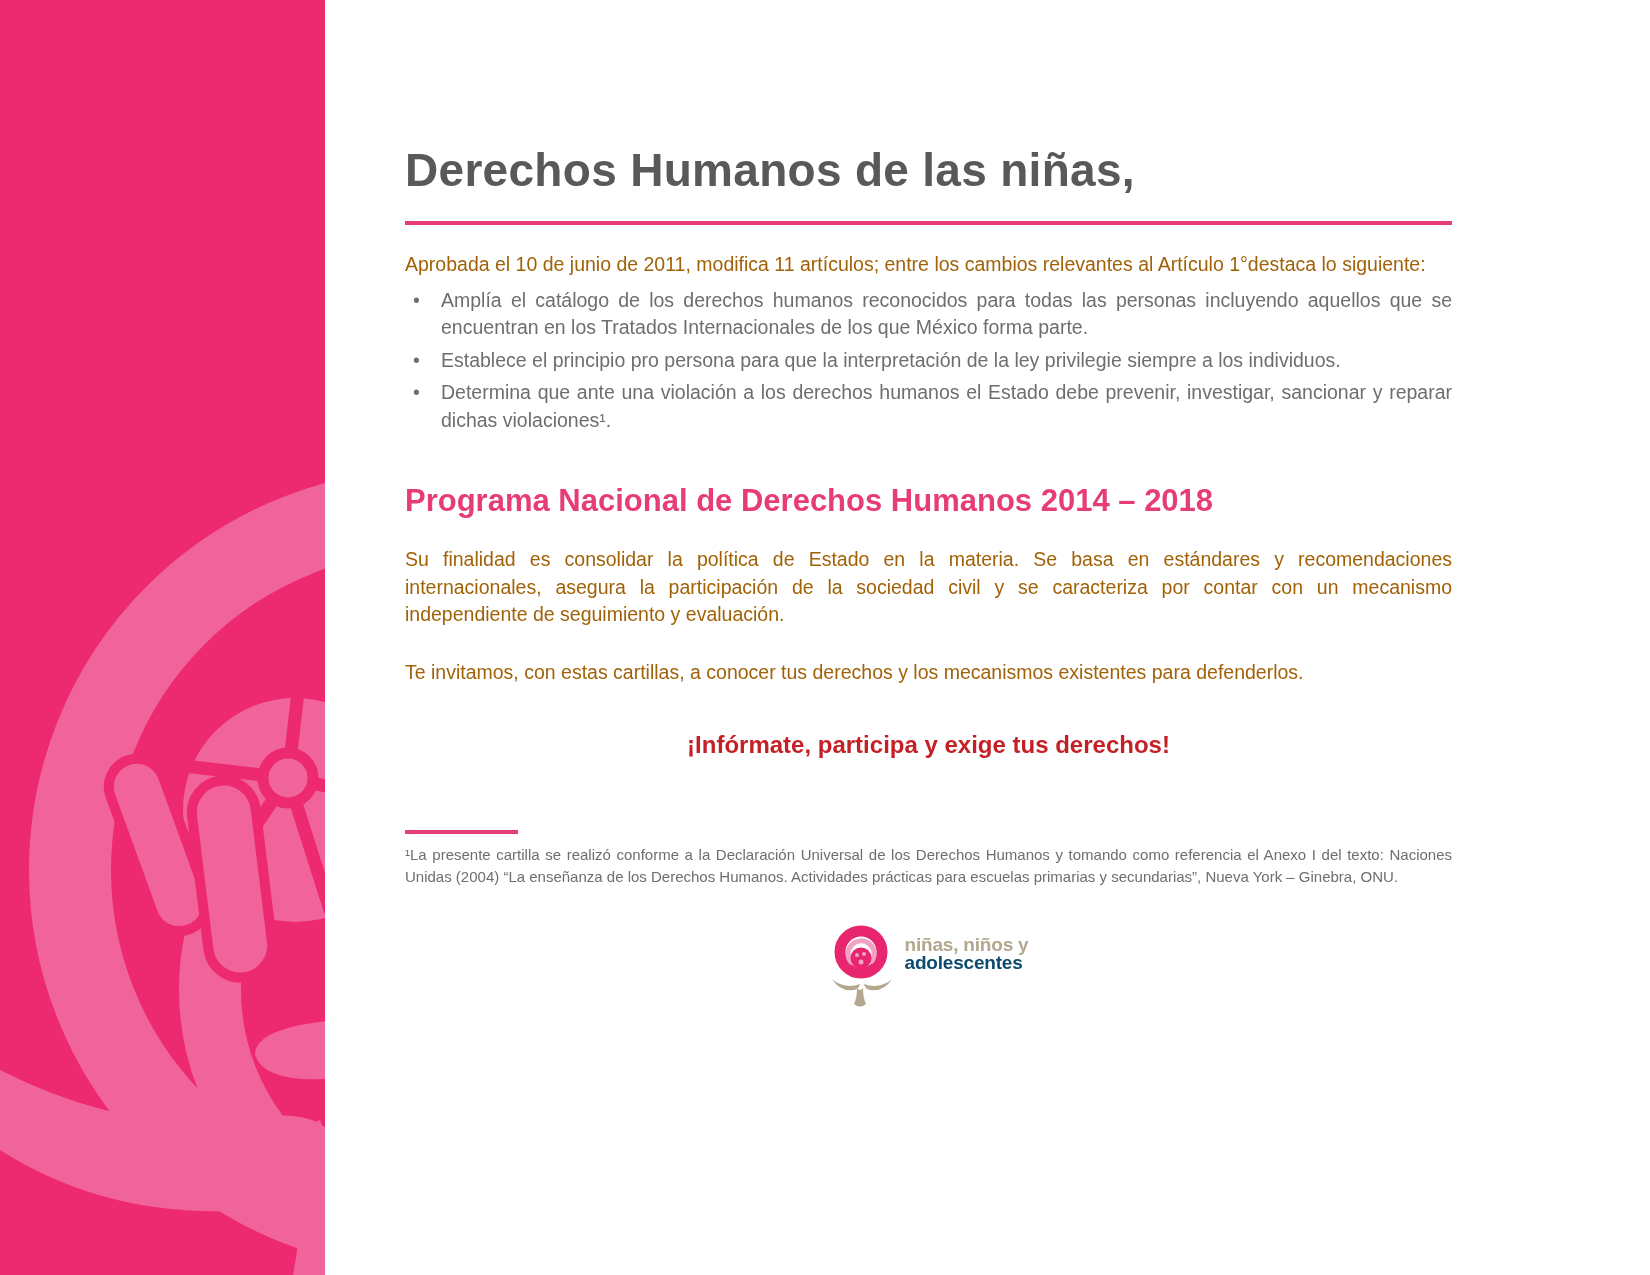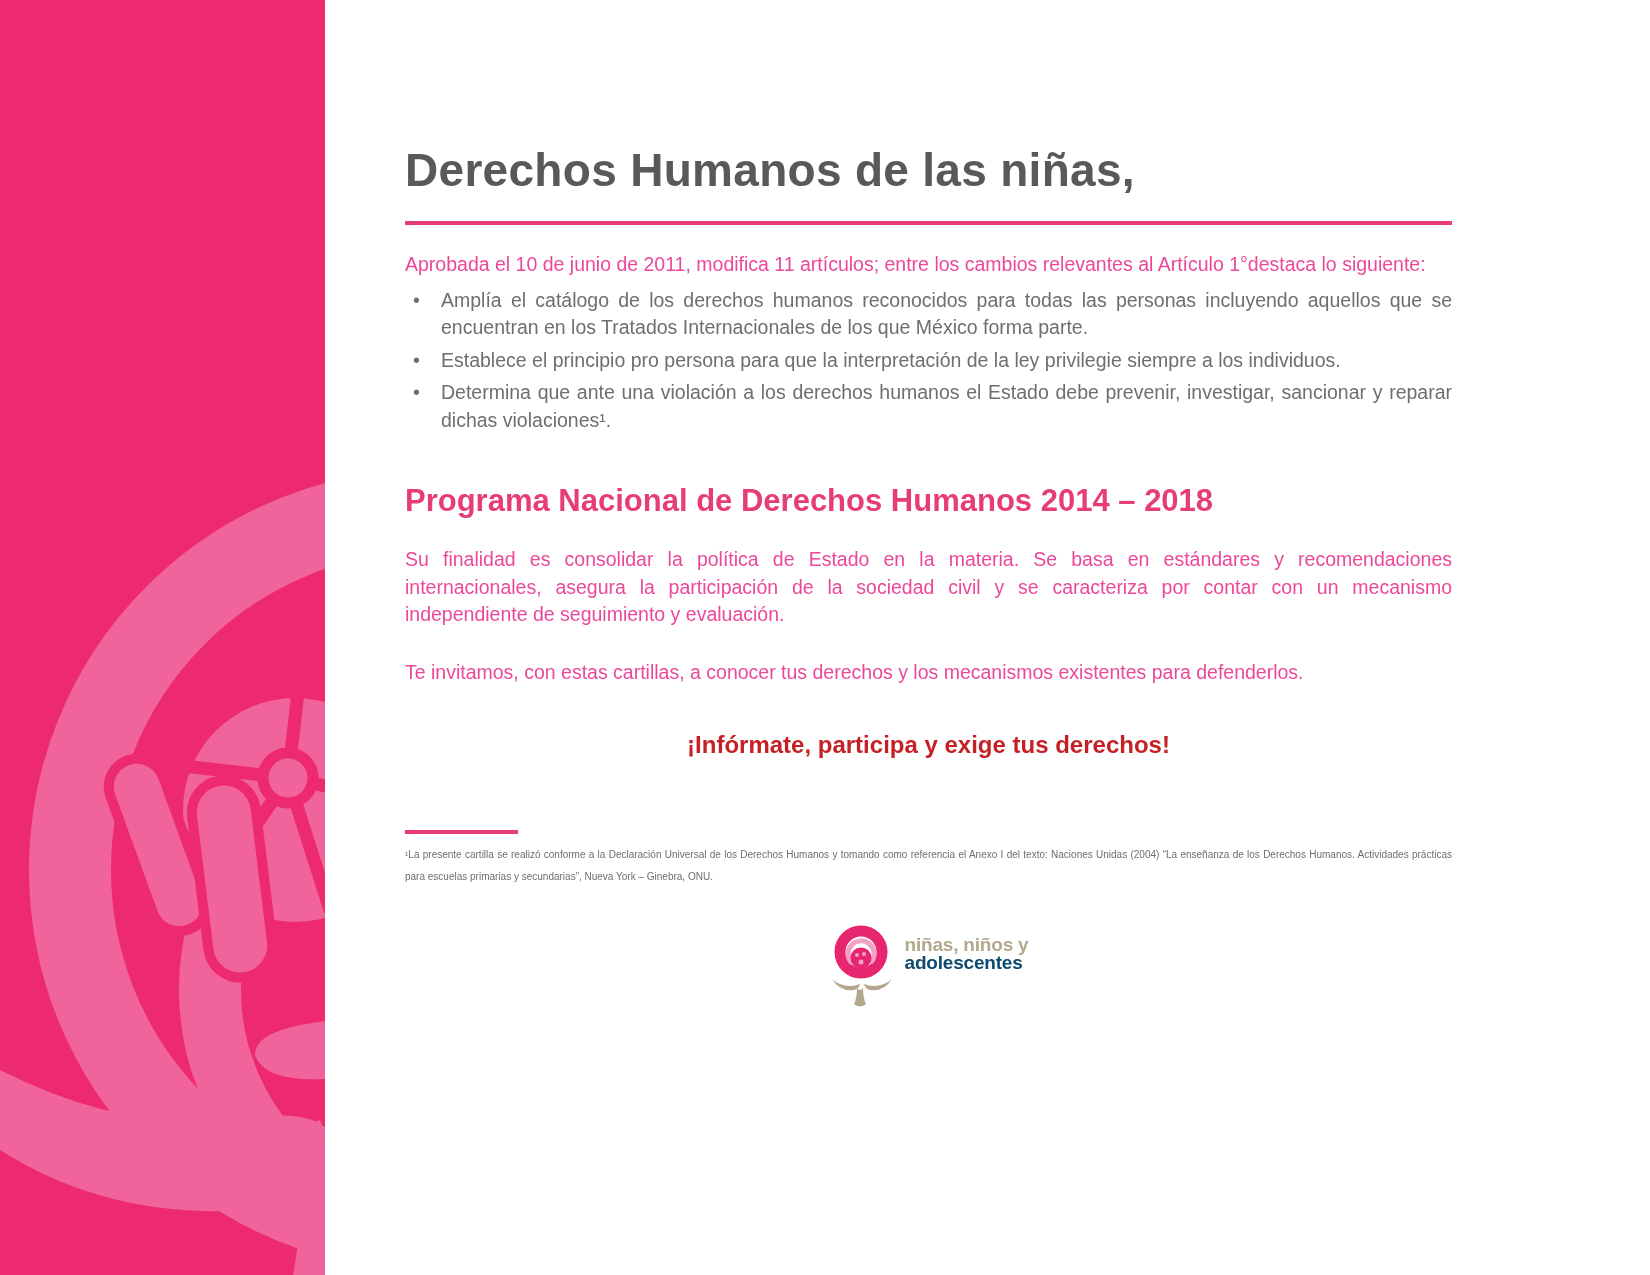--- a/index.html
+++ b/index.html
@@ -46,21 +46,21 @@
     font-size: 31px;
     line-height: 38px;
     font-weight: bold;
     color: #E73D76;
   }
   .section-heading.s2 { margin-top: 48px; }
   .body {
     margin: 26px 0 0 0;
     font-size: 19.5px;
     line-height: 27.5px;
-    color: #ec4899;
+    color: #a16207;
     text-align: justify;
   }
   .body.para2 { margin-top: 30px; }
   .bullets {
     list-style: none;
     margin: 8px 0 0 0;
     padding: 0;
   }
   .bullets li {
     position: relative;
@@ -87,21 +87,21 @@
     text-align: center;
   }
   .footnote-rule {
     margin-top: 70px;
     width: 113px;
     height: 4px;
     background: #E73D76;
   }
   .footnote {
     margin: 10px 0 0 0;
-    font-size: 10px;
+    font-size: 15px;
     line-height: 22px;
     color: #6D6E71;
     text-align: justify;
   }
   
   .logo {
     margin-top: 34px;
     display: flex;
     justify-content: center;
     align-items: flex-start;

